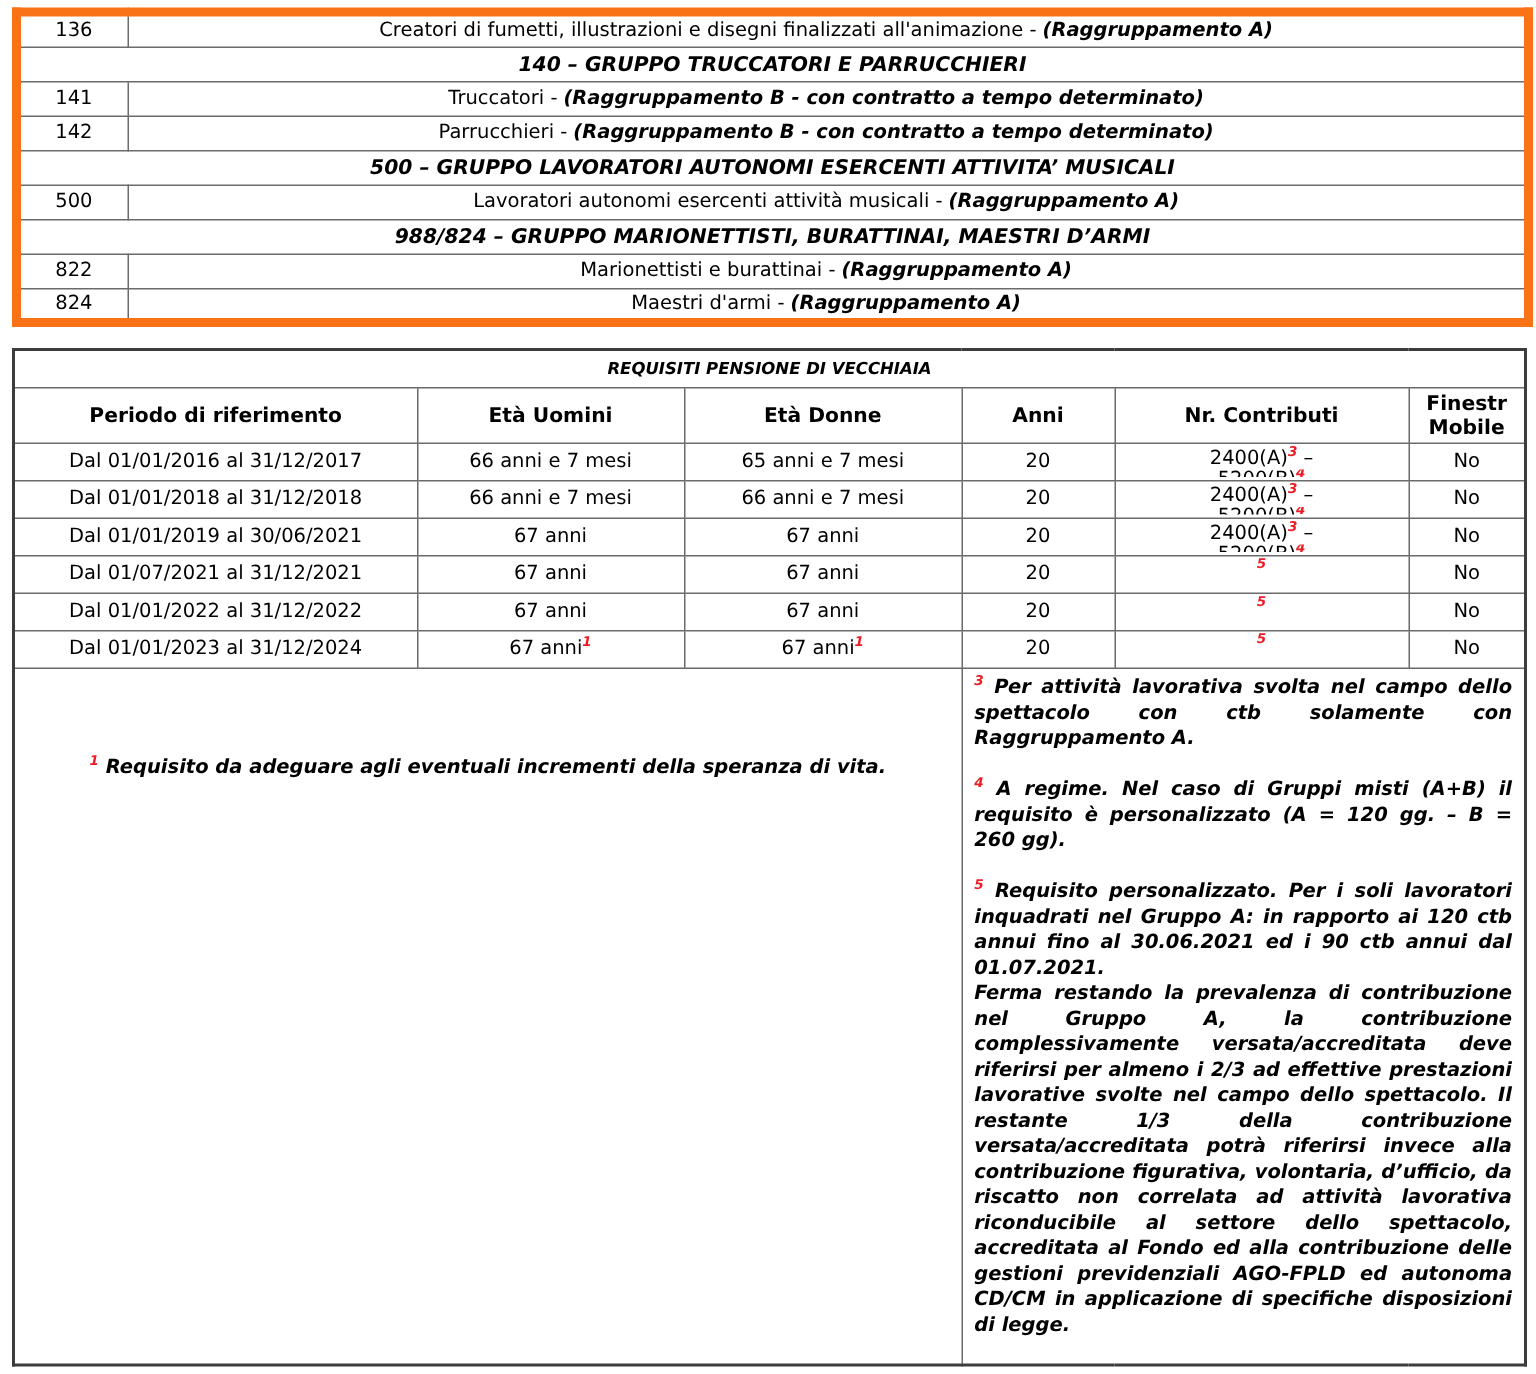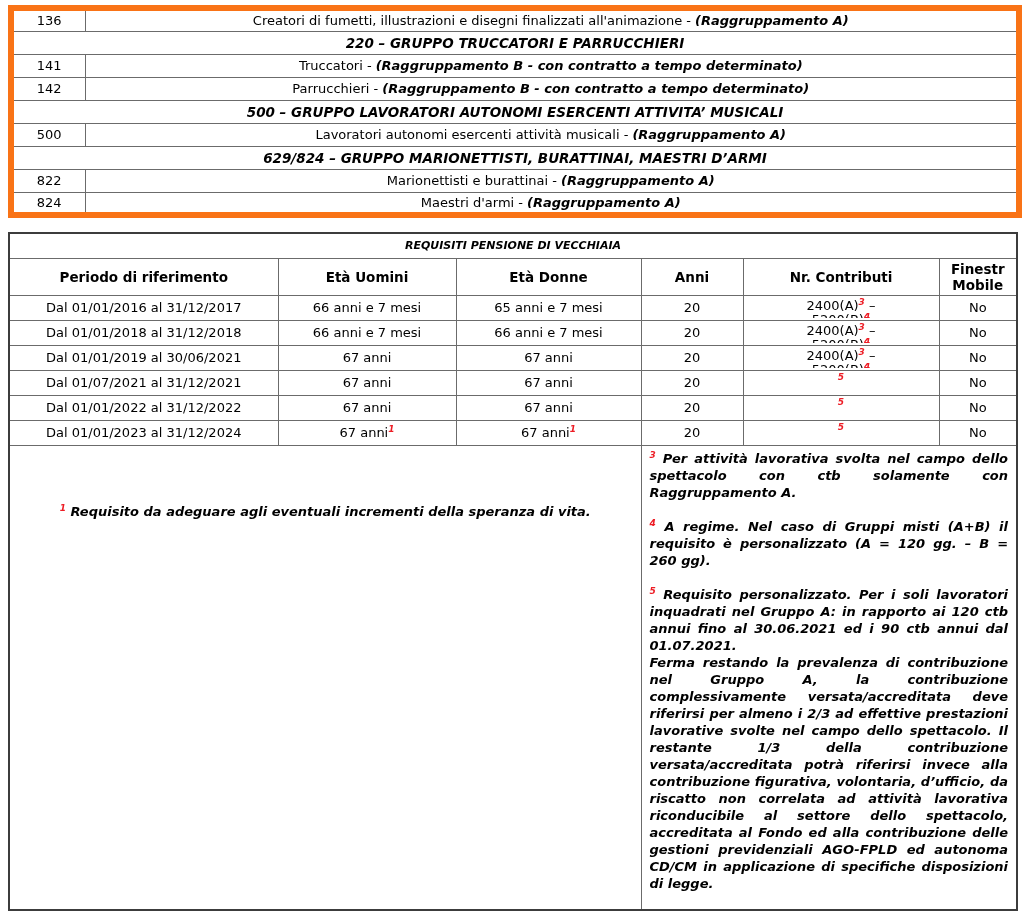--- a/index.html
+++ b/index.html
@@ -66,39 +66,39 @@
     <colgroup>
         <col style="width:74px">
         <col style="width:934px">
       </colgroup>
     <tbody>
         <tr>
       <td>136</td>
       <td><span>Creatori di fumetti, illustrazioni e disegni finalizzati all'animazione -</span><span class="tag">(Raggruppamento A)</span></td>
     </tr>
     <tr class="group-row">
-      <td colspan="2">220 – GRUPPO TRUCCATORI E PARRUCCHIERI</td>
+      <td colspan="2">140 – GRUPPO TRUCCATORI E PARRUCCHIERI</td>
     </tr>
     <tr>
       <td>141</td>
       <td><span>Truccatori -</span><span class="tag">(Raggruppamento B - con contratto a tempo determinato)</span></td>
     </tr>
     <tr>
       <td>142</td>
       <td><span>Parrucchieri -</span><span class="tag">(Raggruppamento B - con contratto a tempo determinato)</span></td>
     </tr>
     <tr class="group-row">
       <td colspan="2">500 – GRUPPO LAVORATORI AUTONOMI ESERCENTI ATTIVITA’ MUSICALI</td>
     </tr>
     <tr>
       <td>500</td>
       <td><span>Lavoratori autonomi esercenti attività musicali -</span><span class="tag">(Raggruppamento A)</span></td>
     </tr>
     <tr class="group-row">
-      <td colspan="2">629/824 – GRUPPO MARIONETTISTI, BURATTINAI, MAESTRI D’ARMI</td>
+      <td colspan="2">988/824 – GRUPPO MARIONETTISTI, BURATTINAI, MAESTRI D’ARMI</td>
     </tr>
     <tr>
       <td>822</td>
       <td><span>Marionettisti e burattinai -</span><span class="tag">(Raggruppamento A)</span></td>
     </tr>
     <tr>
       <td>824</td>
       <td><span>Maestri d'armi -</span><span class="tag">(Raggruppamento A)</span></td>
     </tr>
   </tbody>

